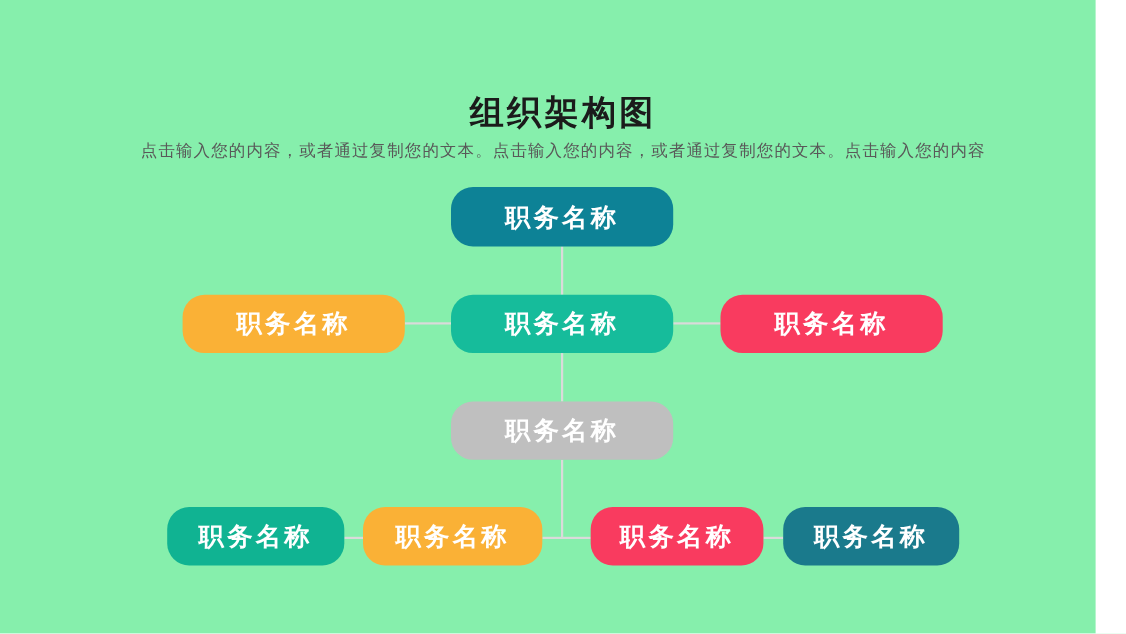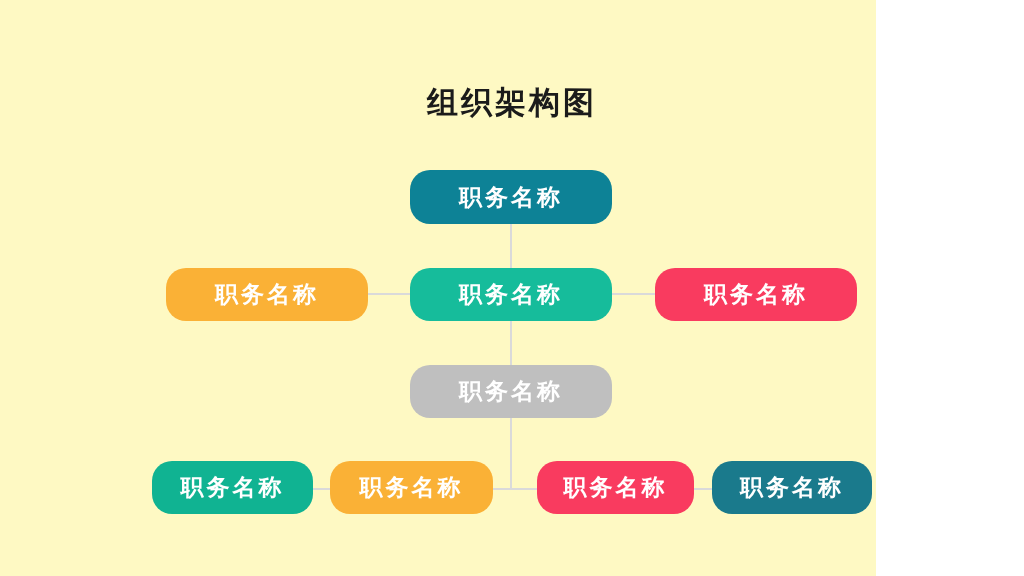--- a/index.html
+++ b/index.html
@@ -1,23 +1,23 @@
 <!DOCTYPE html>
 <html><head>
 <meta charset="utf-8">
 <style>
   * { margin: 0; padding: 0; box-sizing: border-box; }
   html, body { background: #ffffff; }
   body { font-family: "Liberation Sans", "DejaVu Sans", sans-serif; }
 
   .slide {
     position: relative;
-    width: 876px;
+    width: 996px;
     height: 576px;
-    background: #fef9c3;
+    background: #86efac;
     overflow: hidden;
   }
 
   .slide-title {
     position: absolute;
     top: 82px;
     left: 0;
     width: 1024px;
     text-align: center;
     font-size: 31px;
@@ -71,20 +71,21 @@
   .line-h4 { left: 493px; top: 488px; width: 44px; height: 2px; }
   .line-h5 { left: 694px; top: 488px; width: 18px; height: 2px; }
 </style>
 </head>
 <body>
 
 <div class="slide">
 
   <div class="slide-title" style="color: rgb(27, 27, 27);">组织架构图</div>
 
+  <div class="slide-subtitle" style="color: rgb(89, 89, 89);">点击输入您的内容，或者通过复制您的文本。点击输入您的内容，或者通过复制您的文本。点击输入您的内容</div>
 
   <div class="line line-v1" style="background-color: rgb(218, 218, 218);"></div>
   <div class="line line-h1" style="background-color: rgb(218, 218, 218);"></div>
   <div class="line line-h2" style="background-color: rgb(218, 218, 218);"></div>
   <div class="line line-v2" style="background-color: rgb(218, 218, 218);"></div>
   <div class="line line-v3" style="background-color: rgb(218, 218, 218);"></div>
   <div class="line line-h3" style="background-color: rgb(218, 218, 218);"></div>
   <div class="line line-h4" style="background-color: rgb(218, 218, 218);"></div>
   <div class="line line-h5" style="background-color: rgb(218, 218, 218);"></div>
 

